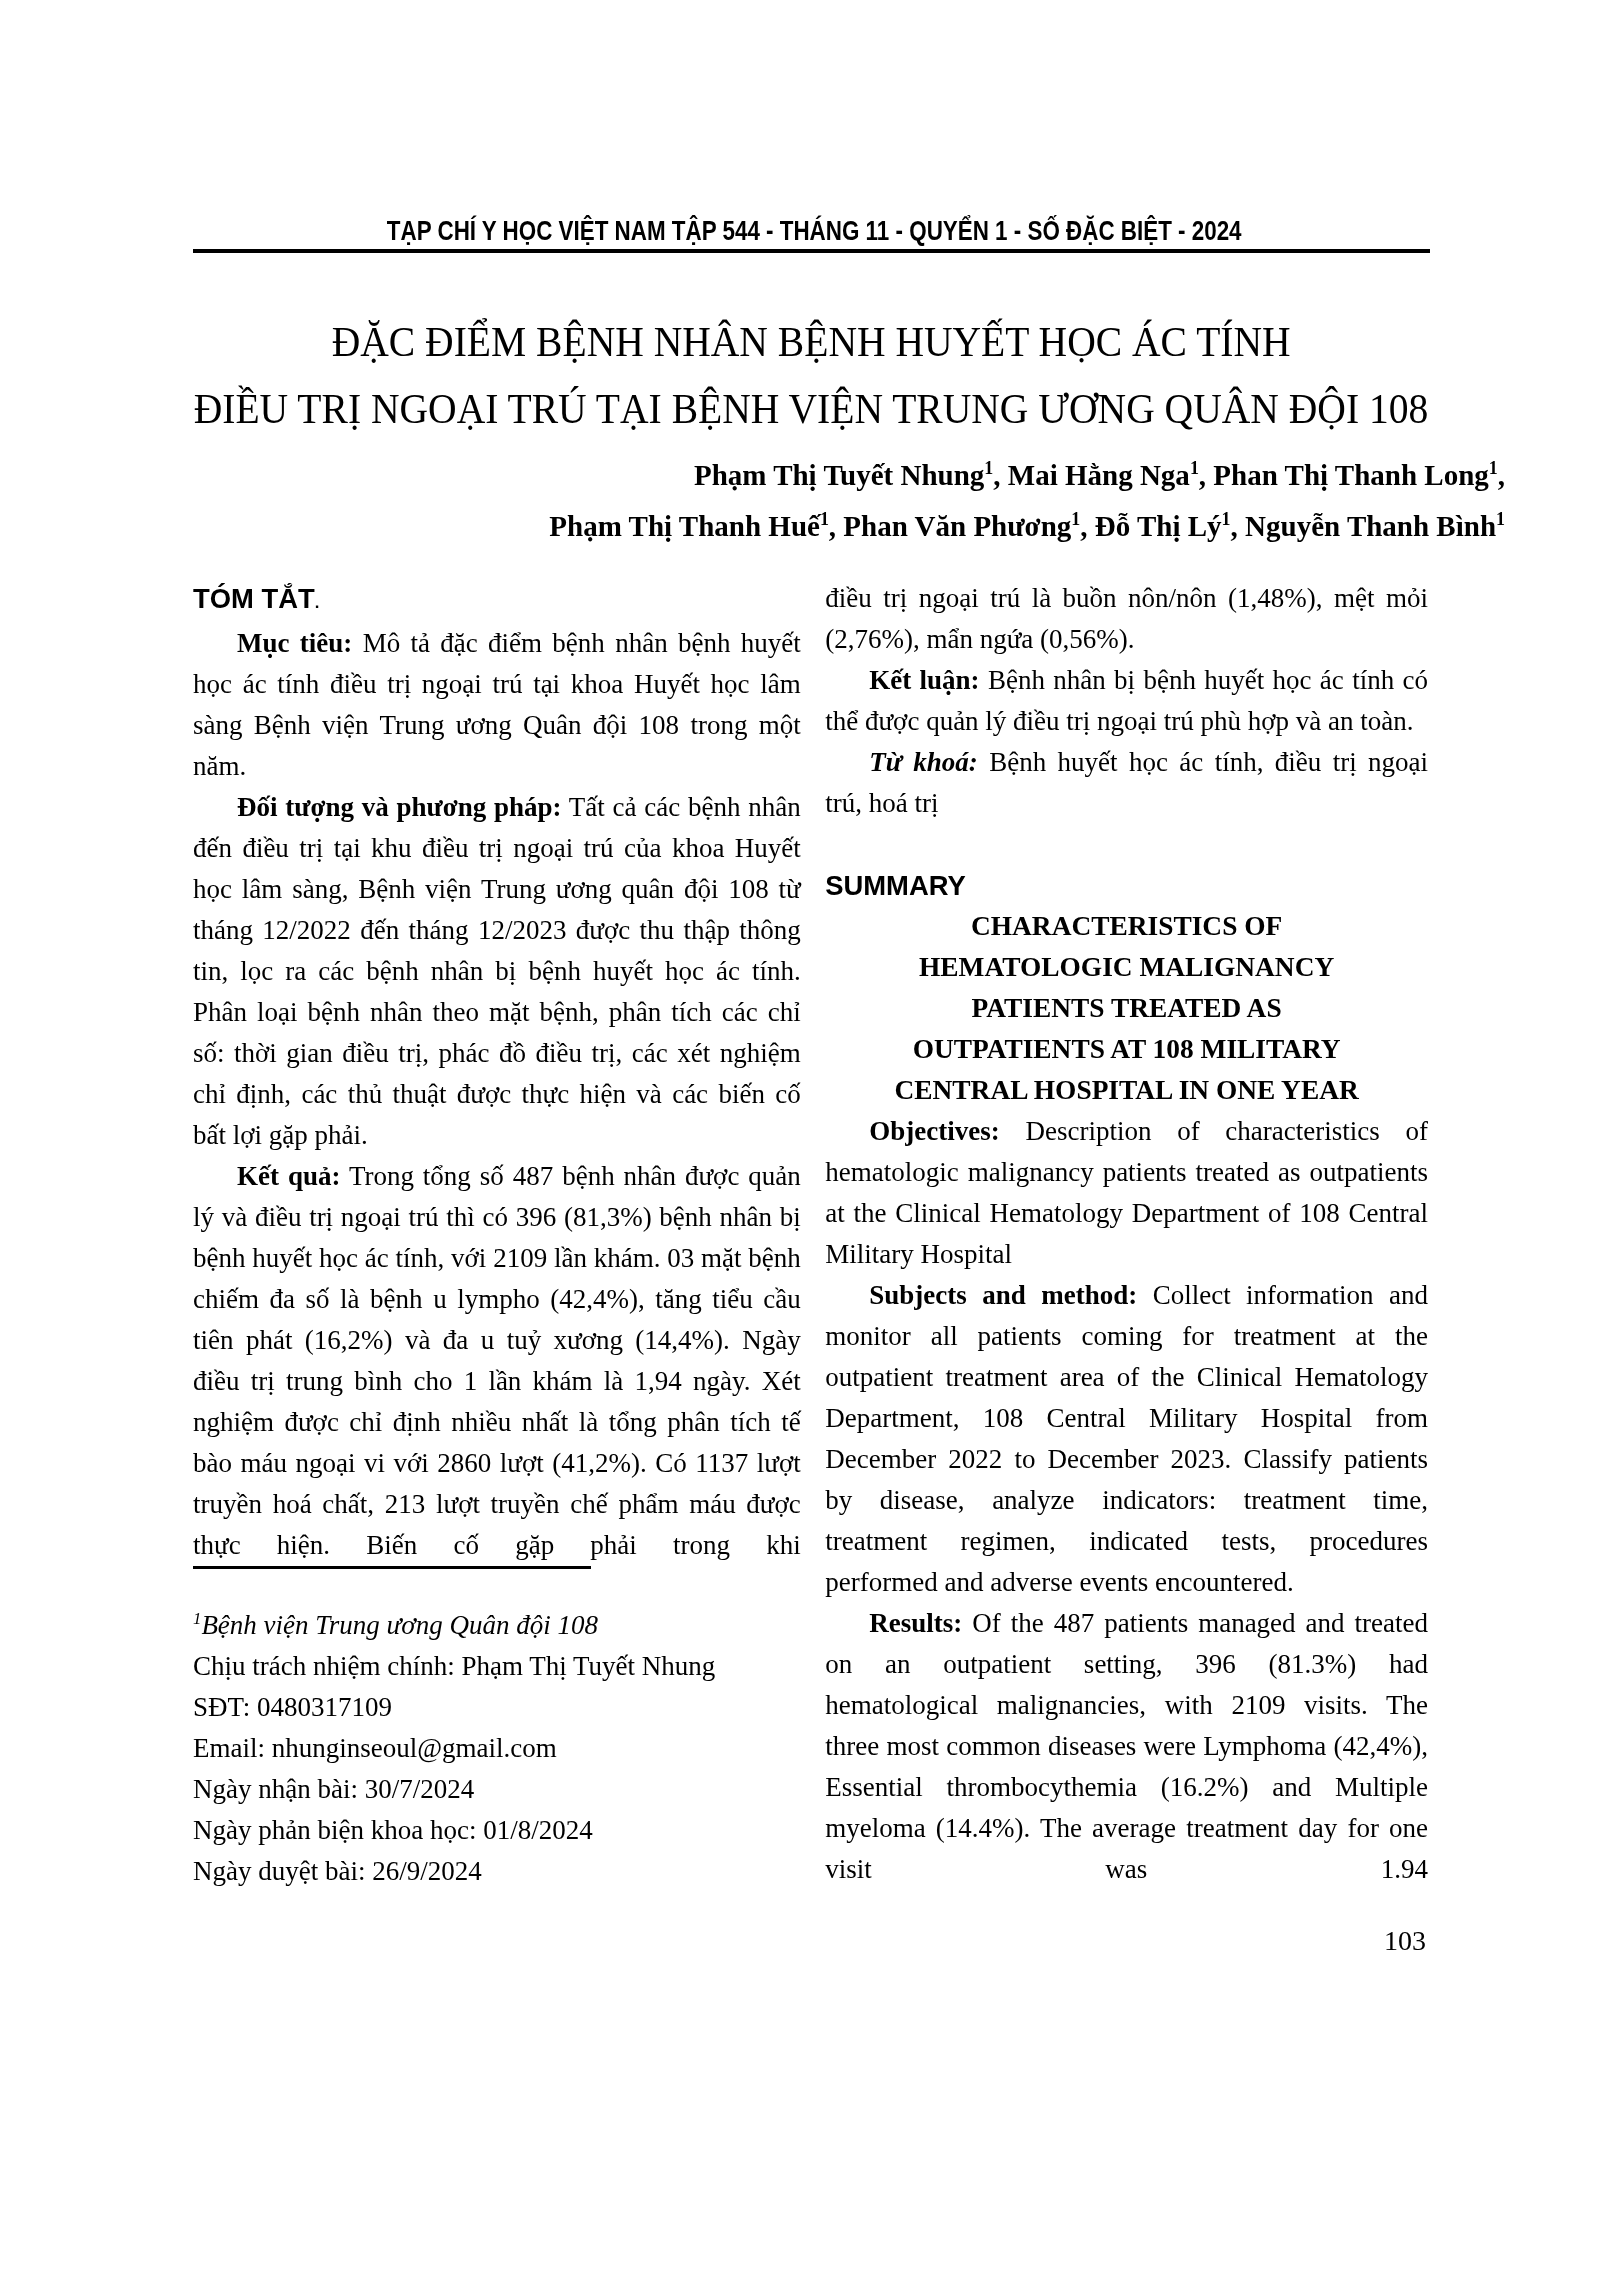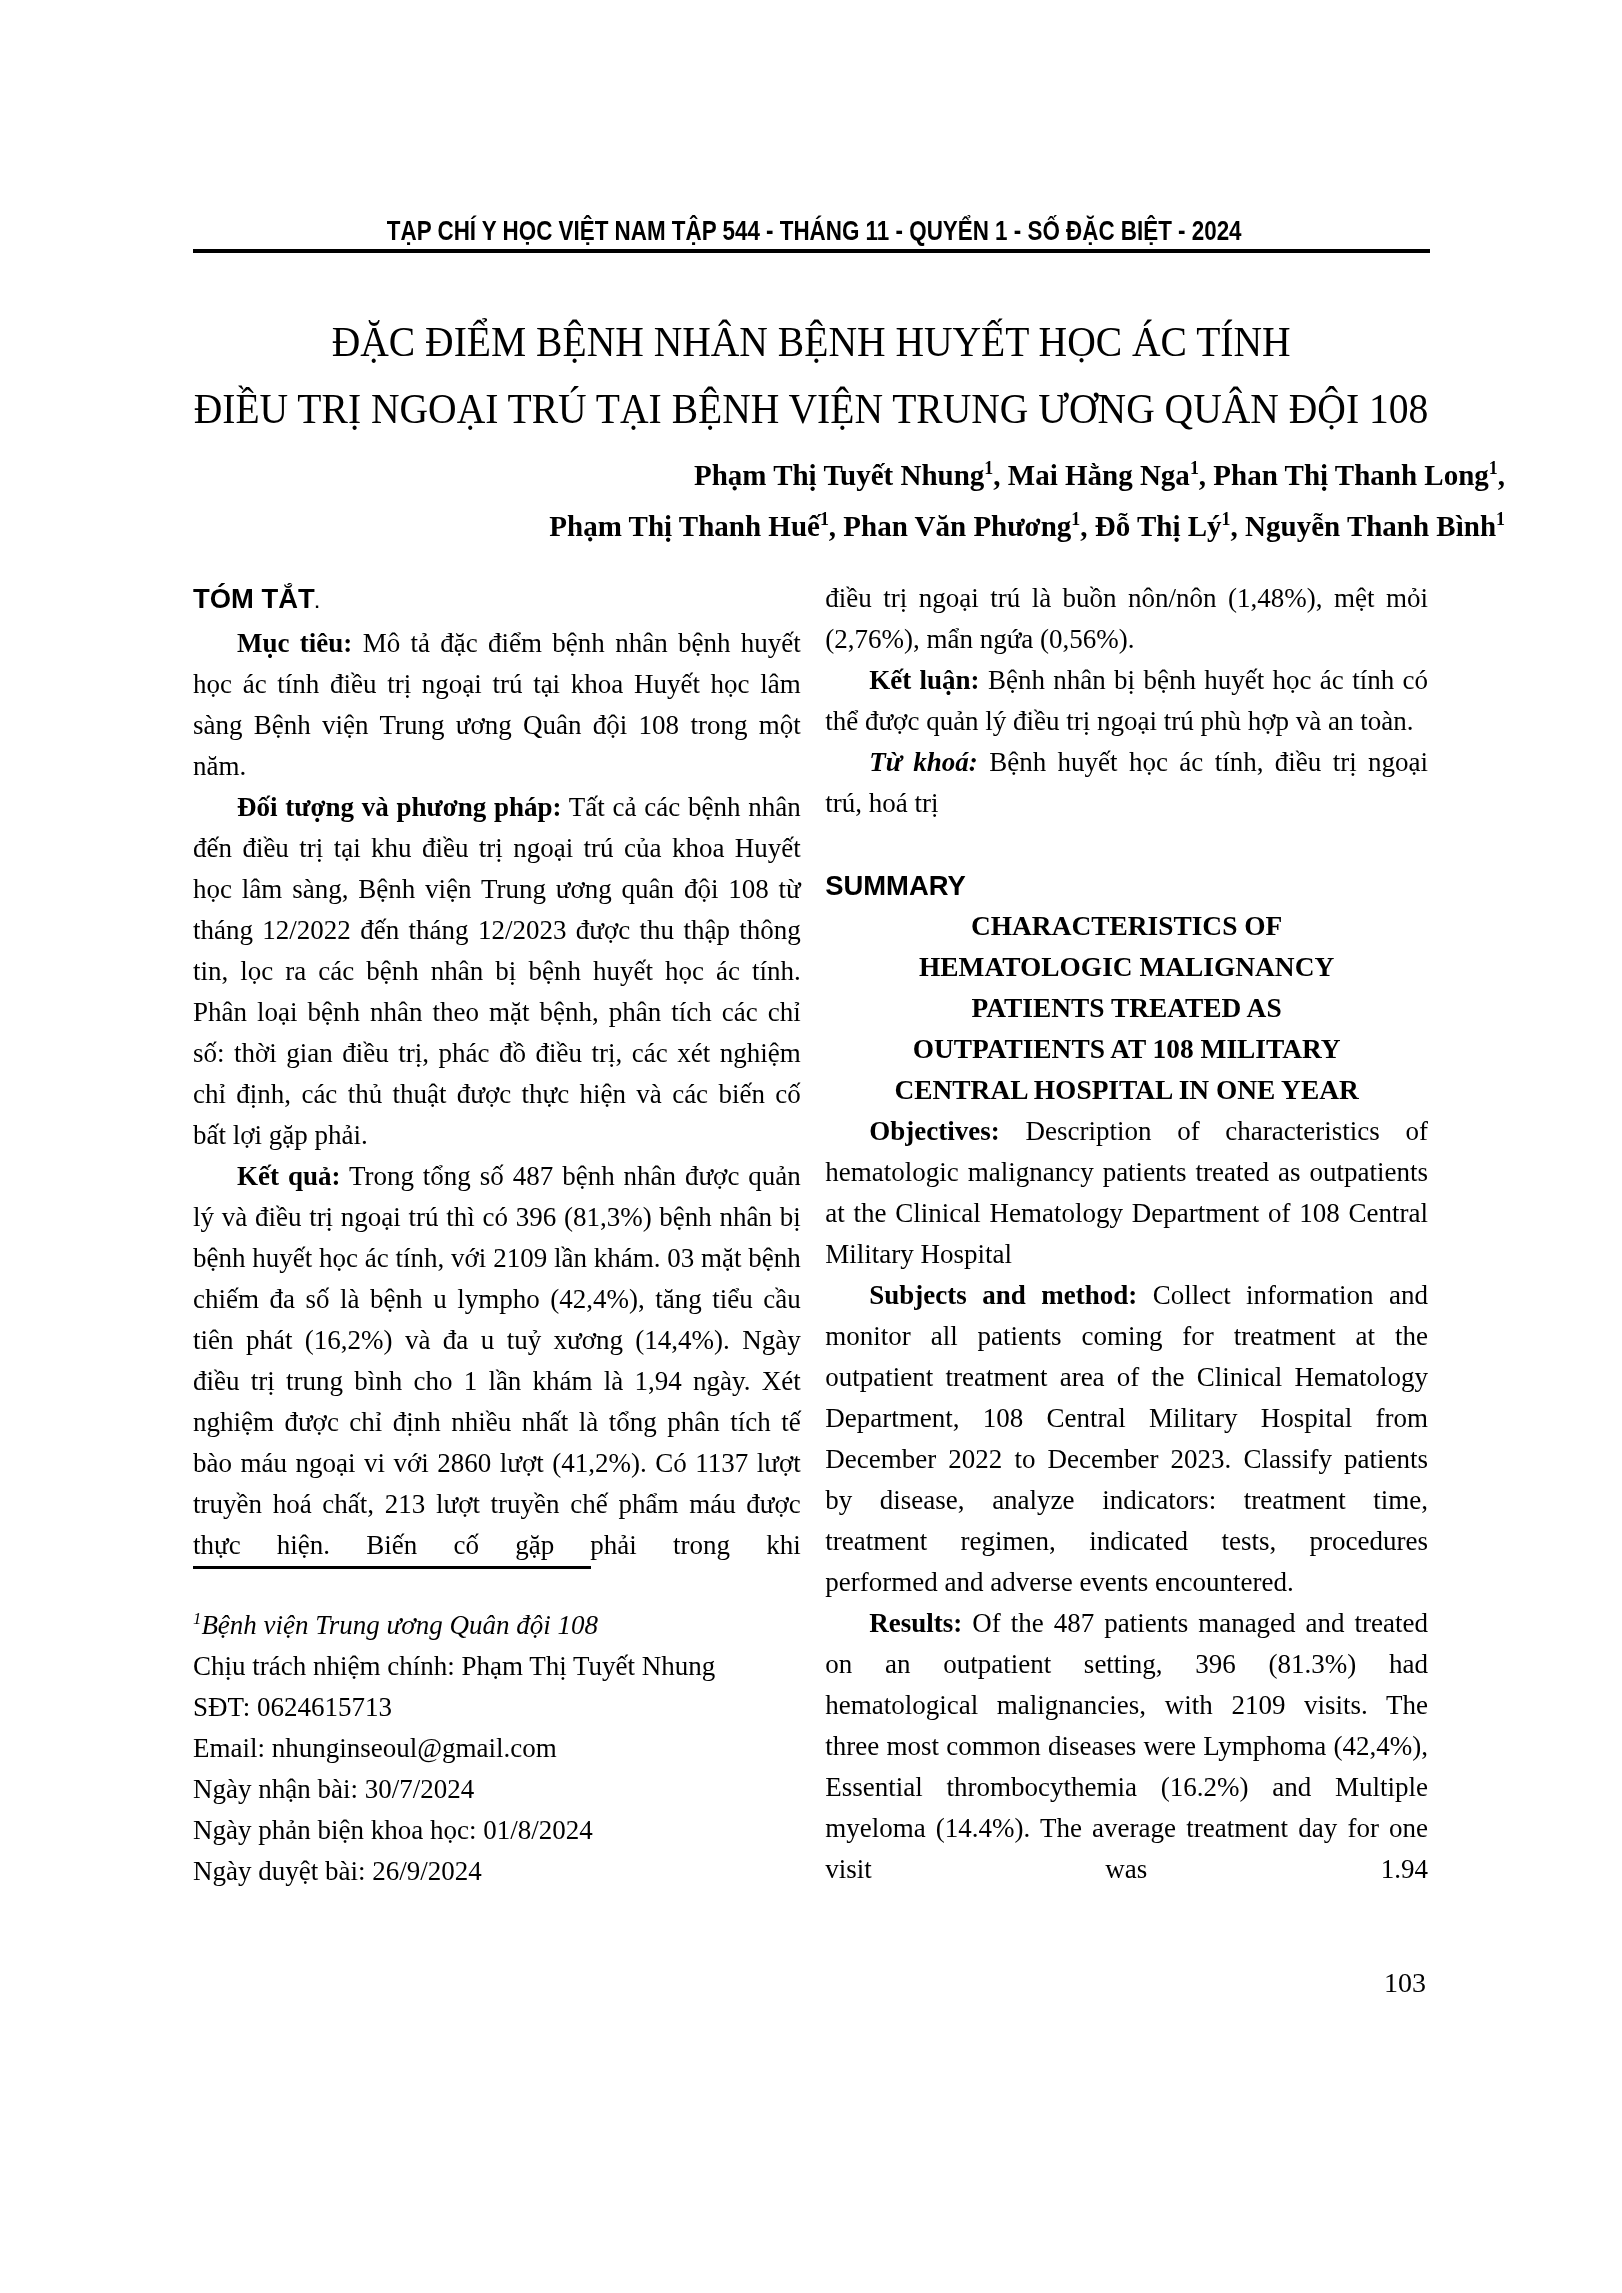--- a/index.html
+++ b/index.html
@@ -53,21 +53,21 @@
   .sect .dot { font-size:16.7px; }
   .summary-heading { margin-top:41px; }
   .etitle { font-weight:bold; font-size:27.4px; line-height:41px; text-align:center; }
 
   
   .footnote { }
   .frule { width:398px; height:2.9px; background:#000; margin-bottom:36px; }
   .fline { font-size:27px; line-height:41px; }
   .fline.aff { font-style:italic; }
 
-  .pagenum { position:absolute; top:1962px; right:196px; font-size:28px; line-height:41px;text-align:right; }
+  .pagenum { position:absolute; top:1920px; right:196px; font-size:28px; line-height:41px;text-align:right; }
 </style>
 </head>
 <body>
 
 <div class="page">
 
   <div class="jheader">
     <span class="txt">TẠP CHÍ Y HỌC VIỆT NAM TẬP 544 - THÁNG 11 - QUYỂN 1 - SỐ ĐẶC BIỆT  - 2024</span>
   </div>
   <div class="jrule"></div>
@@ -90,21 +90,21 @@
       <p><span class="lead">Mục tiêu:</span> <span>Mô tả đặc điểm bệnh nhân bệnh huyết học ác tính điều trị ngoại trú tại khoa Huyết học lâm sàng Bệnh viện Trung ương Quân đội 108 trong một năm.</span></p>
 
       <p><span class="lead">Đối tượng và phương pháp:</span> <span>Tất cả các bệnh nhân đến điều trị tại khu điều trị ngoại trú của khoa Huyết học lâm sàng, Bệnh viện Trung ương quân đội 108 từ tháng 12/2022 đến tháng 12/2023 được thu thập thông tin, lọc ra các bệnh nhân bị bệnh huyết học ác tính. Phân loại bệnh nhân theo mặt bệnh, phân tích các chỉ số: thời gian điều trị, phác đồ điều trị, các xét nghiệm chỉ định, các thủ thuật được thực hiện và các biến cố bất lợi gặp phải.</span></p>
 
       <p class="contend"><span class="lead">Kết quả:</span> <span>Trong tổng số 487 bệnh nhân được quản lý và điều trị ngoại trú thì có 396 (81,3%) bệnh nhân bị bệnh huyết học ác tính, với 2109 lần khám. 03 mặt bệnh chiếm đa số là bệnh u lympho (42,4%), tăng tiểu cầu tiên phát (16,2%) và đa u tuỷ xương (14,4%). Ngày điều trị trung bình cho 1 lần khám là 1,94 ngày. Xét nghiệm được chỉ định nhiều nhất là tổng phân tích tế bào máu ngoại vi với 2860 lượt (41,2%). Có 1137 lượt truyền hoá chất, 213 lượt truyền chế phẩm máu được thực hiện. Biến cố gặp phải trong khi</span></p>
 
       <div class="footnote">
         <div class="frule"></div>
         <div class="fline aff"><sup>1</sup><span>Bệnh viện Trung ương Quân đội 108</span></div>
         <div class="fline">Chịu trách nhiệm chính: Phạm Thị Tuyết Nhung</div>
-        <div class="fline">SĐT: 0624615713</div>
+        <div class="fline">SĐT: 0480317109</div>
         <div class="fline">Email: nhunginseoul@gmail.com</div>
         <div class="fline">Ngày nhận bài: 30/7/2024</div>
         <div class="fline">Ngày phản biện khoa học: 01/8/2024</div>
         <div class="fline">Ngày duyệt bài: 26/9/2024</div>
       </div>
     </div>
 
     <div class="col right">
       <p class="noindent">điều trị ngoại trú là buồn nôn/nôn (1,48%), mệt mỏi (2,76%), mẩn ngứa (0,56%).</p>
 

